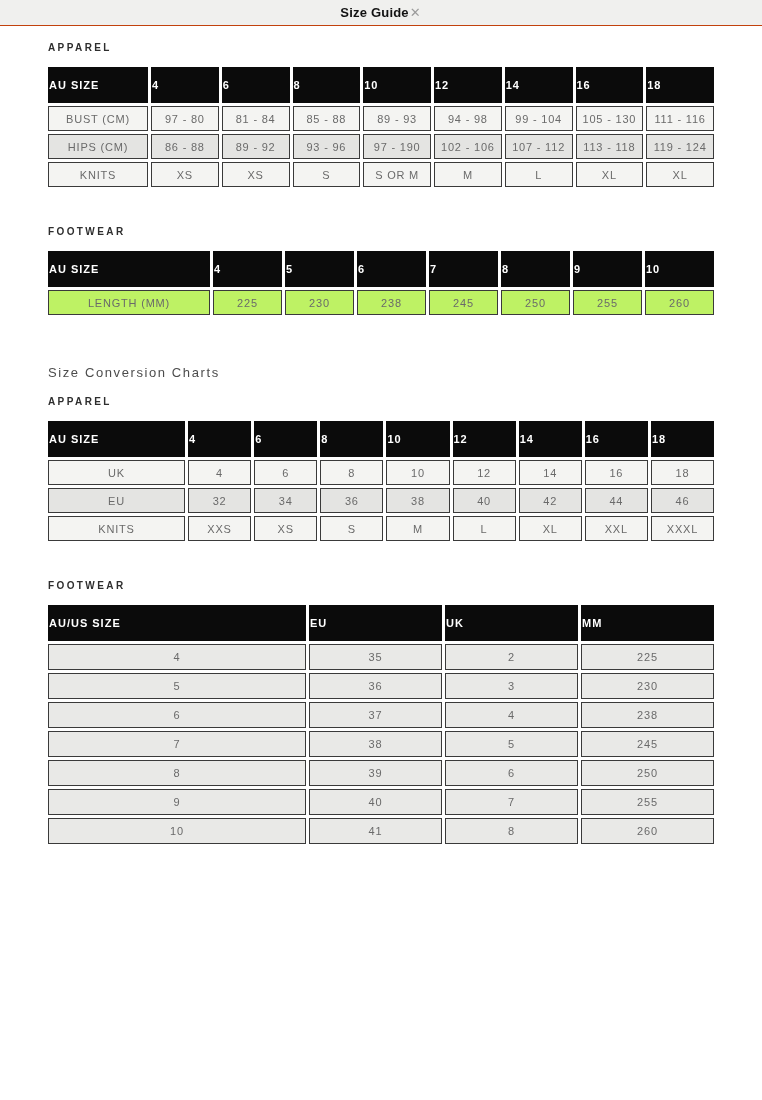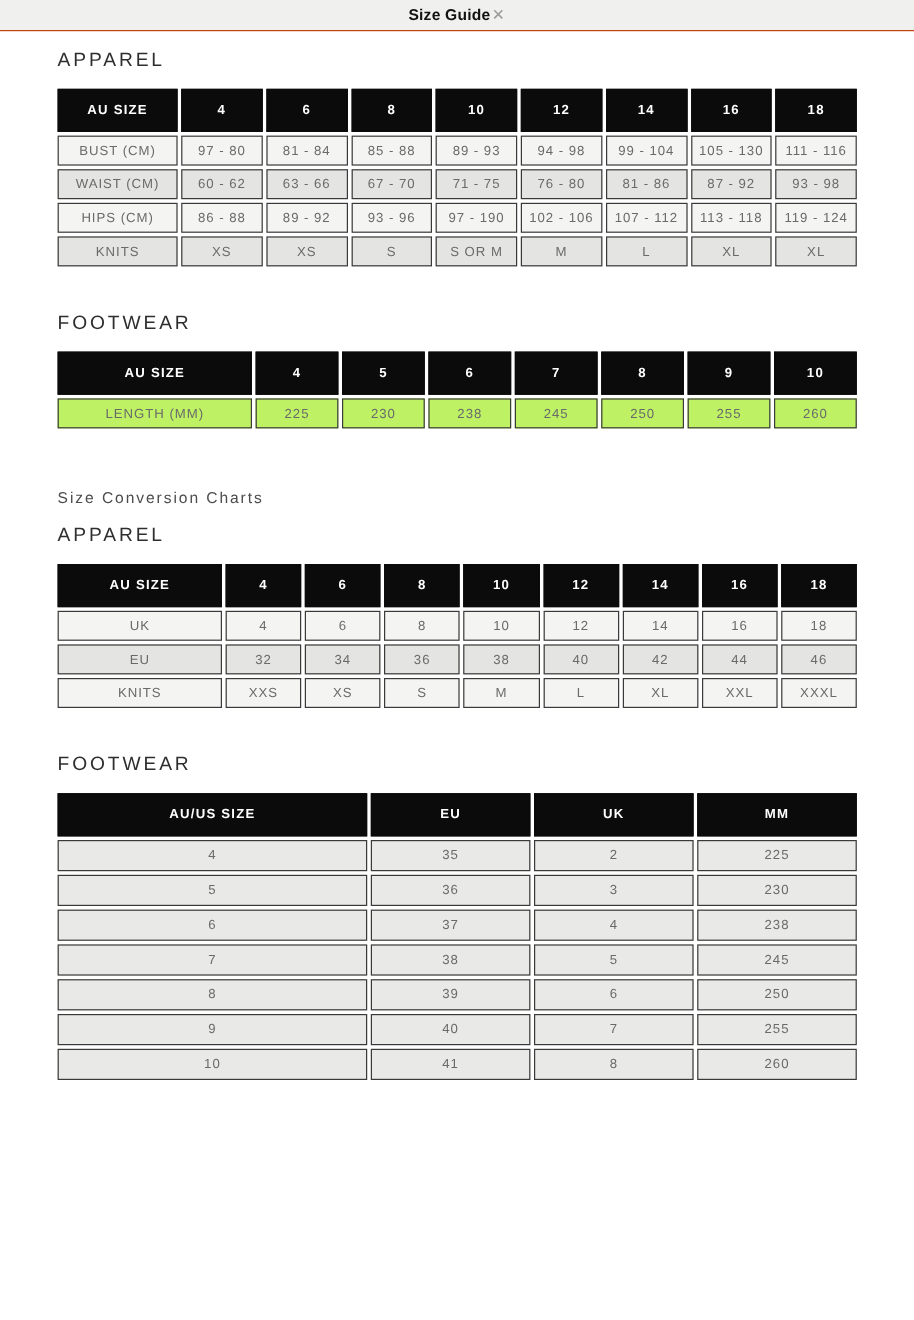--- a/index.html
+++ b/index.html
@@ -41,22 +41,22 @@
 
   .section-heading {
     font-size: 13px;
     color: #4c4c4c;
     letter-spacing: 1.6px;
     margin-top: 39px;
   }
   .section-heading.conversion { margin-top: 47px; }
 
   .sub-label {
-    font-size: 16px;
-    font-weight: normal;
+    font-size: 10px;
+    font-weight: bold;
     color: #2e2e2e;
     letter-spacing: 2.4px;
     margin-top: 16px;
   }
   .sub-label.gap-lg { margin-top: 36px; }
 
   .note {
     font-size: 12px;
     color: #565656;
     letter-spacing: 0.5px;
@@ -75,21 +75,21 @@
     width: calc(100% + 6px);
   }
   table.sg-table th {
     background: #0b0b0b;
     border: 1px solid #0b0b0b;
     color: #ffffff;
     font-size: 11px;
     font-weight: bold;
     letter-spacing: 1px;
     height: 36px;
-    text-align: center;
+    text-align: left;
   }
   table.sg-table td {
     border: 1px solid #3a3a3a;
     font-size: 11px;
     color: #6a6a6a;
     letter-spacing: 0.8px;
     height: 25px;
     text-align: center;
     background: #ececea;
   }
@@ -137,31 +137,20 @@
           <td>97 - 80</td>
           <td>81 - 84</td>
           <td>85 - 88</td>
           <td>89 - 93</td>
           <td>94 - 98</td>
           <td>99 - 104</td>
           <td>105 - 130</td>
           <td>111 - 116</td>
         </tr>
         <tr>
-          <td>WAIST (CM)</td>
-          <td>60 - 62</td>
-          <td>63 - 66</td>
-          <td>67 - 70</td>
-          <td>71 - 75</td>
-          <td>76 - 80</td>
-          <td>81 - 86</td>
-          <td>87 - 92</td>
-          <td>93 - 98</td>
-        </tr>
-        <tr>
           <td>HIPS (CM)</td>
           <td>86 - 88</td>
           <td>89 - 92</td>
           <td>93 - 96</td>
           <td>97 - 190</td>
           <td>102 - 106</td>
           <td>107 - 112</td>
           <td>113 - 118</td>
           <td>119 - 124</td>
         </tr>

